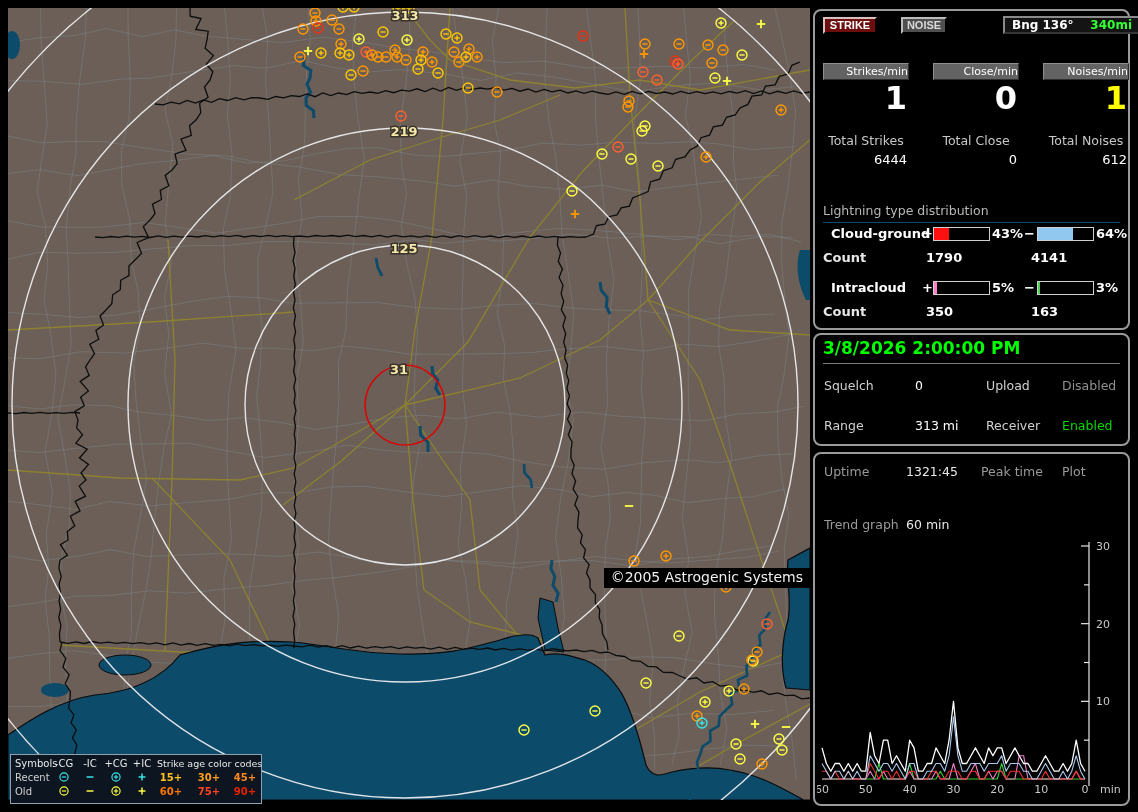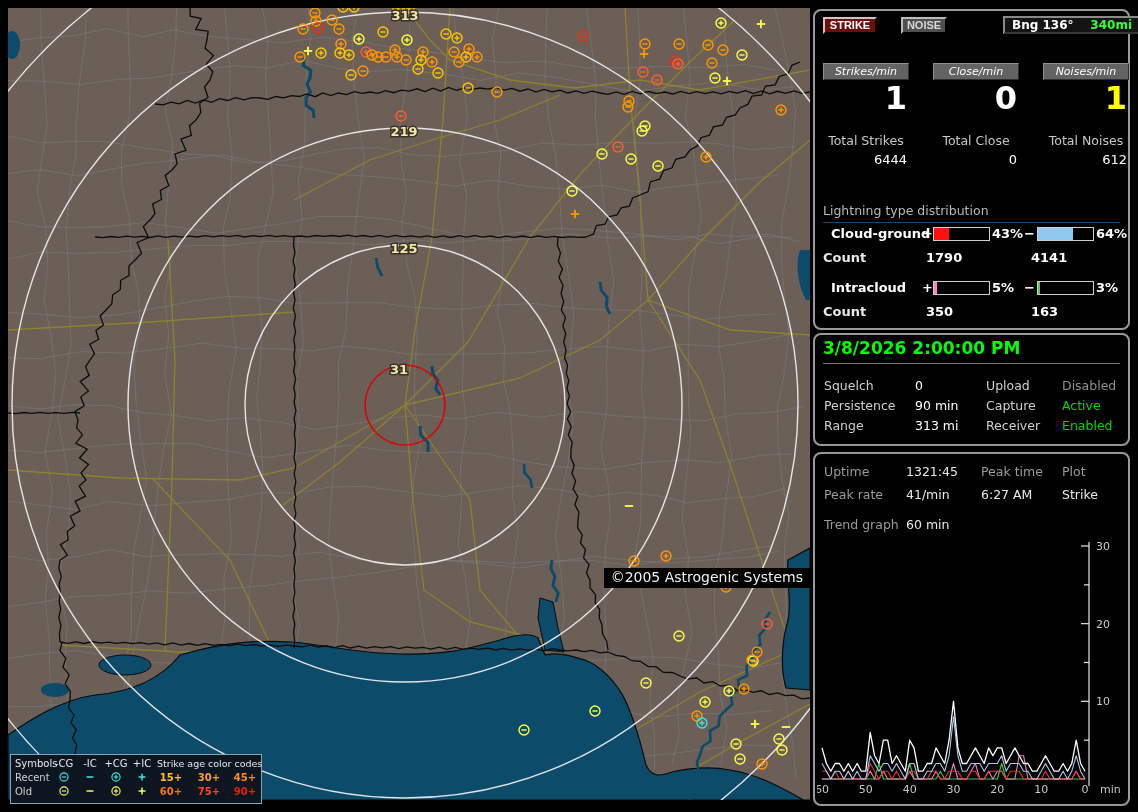--- a/index.html
+++ b/index.html
@@ -22,21 +22,21 @@
   #box3{top:452px;height:354px;}
   .btn{position:absolute;text-align:center;font-weight:bold;font-size:11px;line-height:13px;
     border:2px outset #c8c8c8;cursor:pointer;padding:0;}
   #strikeBtn{left:8px;top:6px;width:54px;height:17px;background:#6e0d0d;color:#fff;border-color:#d8c0c0 #402020 #402020 #d8c0c0;}
   #noiseBtn{left:86px;top:6px;width:46px;height:17px;background:#4f4f4f;color:#d8d8d8;border-color:#bbb #333 #333 #bbb;}
   .bngbox{position:absolute;left:188px;top:5px;width:138px;height:18px;background:#141414;
     border:2px outset #8a8a8a;box-sizing:border-box;display:flex;justify-content:space-between;
     align-items:center;padding:0 7px;font-size:12px;font-weight:bold;color:#fff;}
   .col{position:absolute;top:52px;width:86px;height:112px;}
   .chip{position:absolute;top:0;left:0;right:0;height:15px;background:#636363;color:#fff;
-    font-size:11px;line-height:15px;text-align:center;border:1px solid;border-color:#909090 #2e2e2e #2e2e2e #909090;font-style:italic;}
+    font-size:11px;line-height:15px;text-align:right;border:1px solid;border-color:#909090 #2e2e2e #2e2e2e #909090;}
   .bignum{position:absolute;top:17px;right:2px;font-size:32px;font-weight:bold;line-height:36px;color:#fff;}
   .tlabel{position:absolute;top:70px;left:-8px;right:-8px;text-align:center;font-size:12.5px;color:#c8c8c8;}
   .tvalue{position:absolute;top:89px;right:2px;font-size:13px;color:#fff;}
   .dist-title{position:absolute;left:8px;top:192px;width:297px;font-size:12.5px;color:#b8b8b8;
     border-bottom:1px solid #0c4a6e;padding-bottom:4px;}
   .drow{position:absolute;left:8px;width:100%;height:15px;font-size:13px;color:#fff;font-weight:bold;}
   .drow .name{position:absolute;left:8px;}
   .drow .pm1{position:absolute;left:99px;}
   .drow .pm2{position:absolute;left:201px;}
   .bar{position:absolute;top:1px;width:55px;height:12px;border:1px solid #d0d0d0;background:#000;}
@@ -513,46 +513,34 @@
   </div>
 
   <div class="pbox" id="box2">
     <div class="datetime">3/8/2026 2:00:00 PM</div>
     <div class="srow" style="top:43px;">
       <span class="f1">Squelch</span>
       <span class="f2">0</span>
       <span class="f3">Upload</span>
       <span class="f4" style="color: rgb(144, 144, 144);">Disabled</span>
     </div>
-    <div class="srow" style="top:63px;">
-      <span class="f1">Persistence</span>
-      <span class="f2">90 min</span>
-      <span class="f3">Capture</span>
-      <span class="f4" style="color: rgb(0, 216, 0);">Active</span>
-    </div>
     <div class="srow" style="top:83px;">
       <span class="f1">Range</span>
       <span class="f2">313 mi</span>
       <span class="f3">Receiver</span>
       <span class="f4" style="color: rgb(0, 216, 0);">Enabled</span>
     </div>
   </div>
 
   <div class="pbox" id="box3">
     <div class="urow" style="top:10px;">
       <span class="g1">Uptime</span>
       <span class="g2">1321:45</span>
       <span class="g3">Peak time</span>
       <span class="g4">Plot</span>
-    </div>
-    <div class="urow" style="top:33px;">
-      <span class="g1">Peak rate</span>
-      <span class="g2">41/min</span>
-      <span class="g3v">6:27 AM</span>
-      <span class="g4v">Strike</span>
     </div>
     <div class="urow" style="top:63px;">
       <span class="g1">Trend graph</span>
       <span class="g2">60 min</span>
     </div>
     <svg id="trend" width="312" height="268">
         <line x1="272" y1="8" x2="272" y2="252" stroke="#e8e8e8" stroke-width="1.2"></line>
         <line x1="267" y1="206.16666666666666" x2="272" y2="206.16666666666666" stroke="#e8e8e8" stroke-width="1.2"></line>
         <line x1="264" y1="167.33333333333331" x2="272" y2="167.33333333333331" stroke="#e8e8e8" stroke-width="1.2"></line>
         <line x1="267" y1="128.5" x2="272" y2="128.5" stroke="#e8e8e8" stroke-width="1.2"></line>

